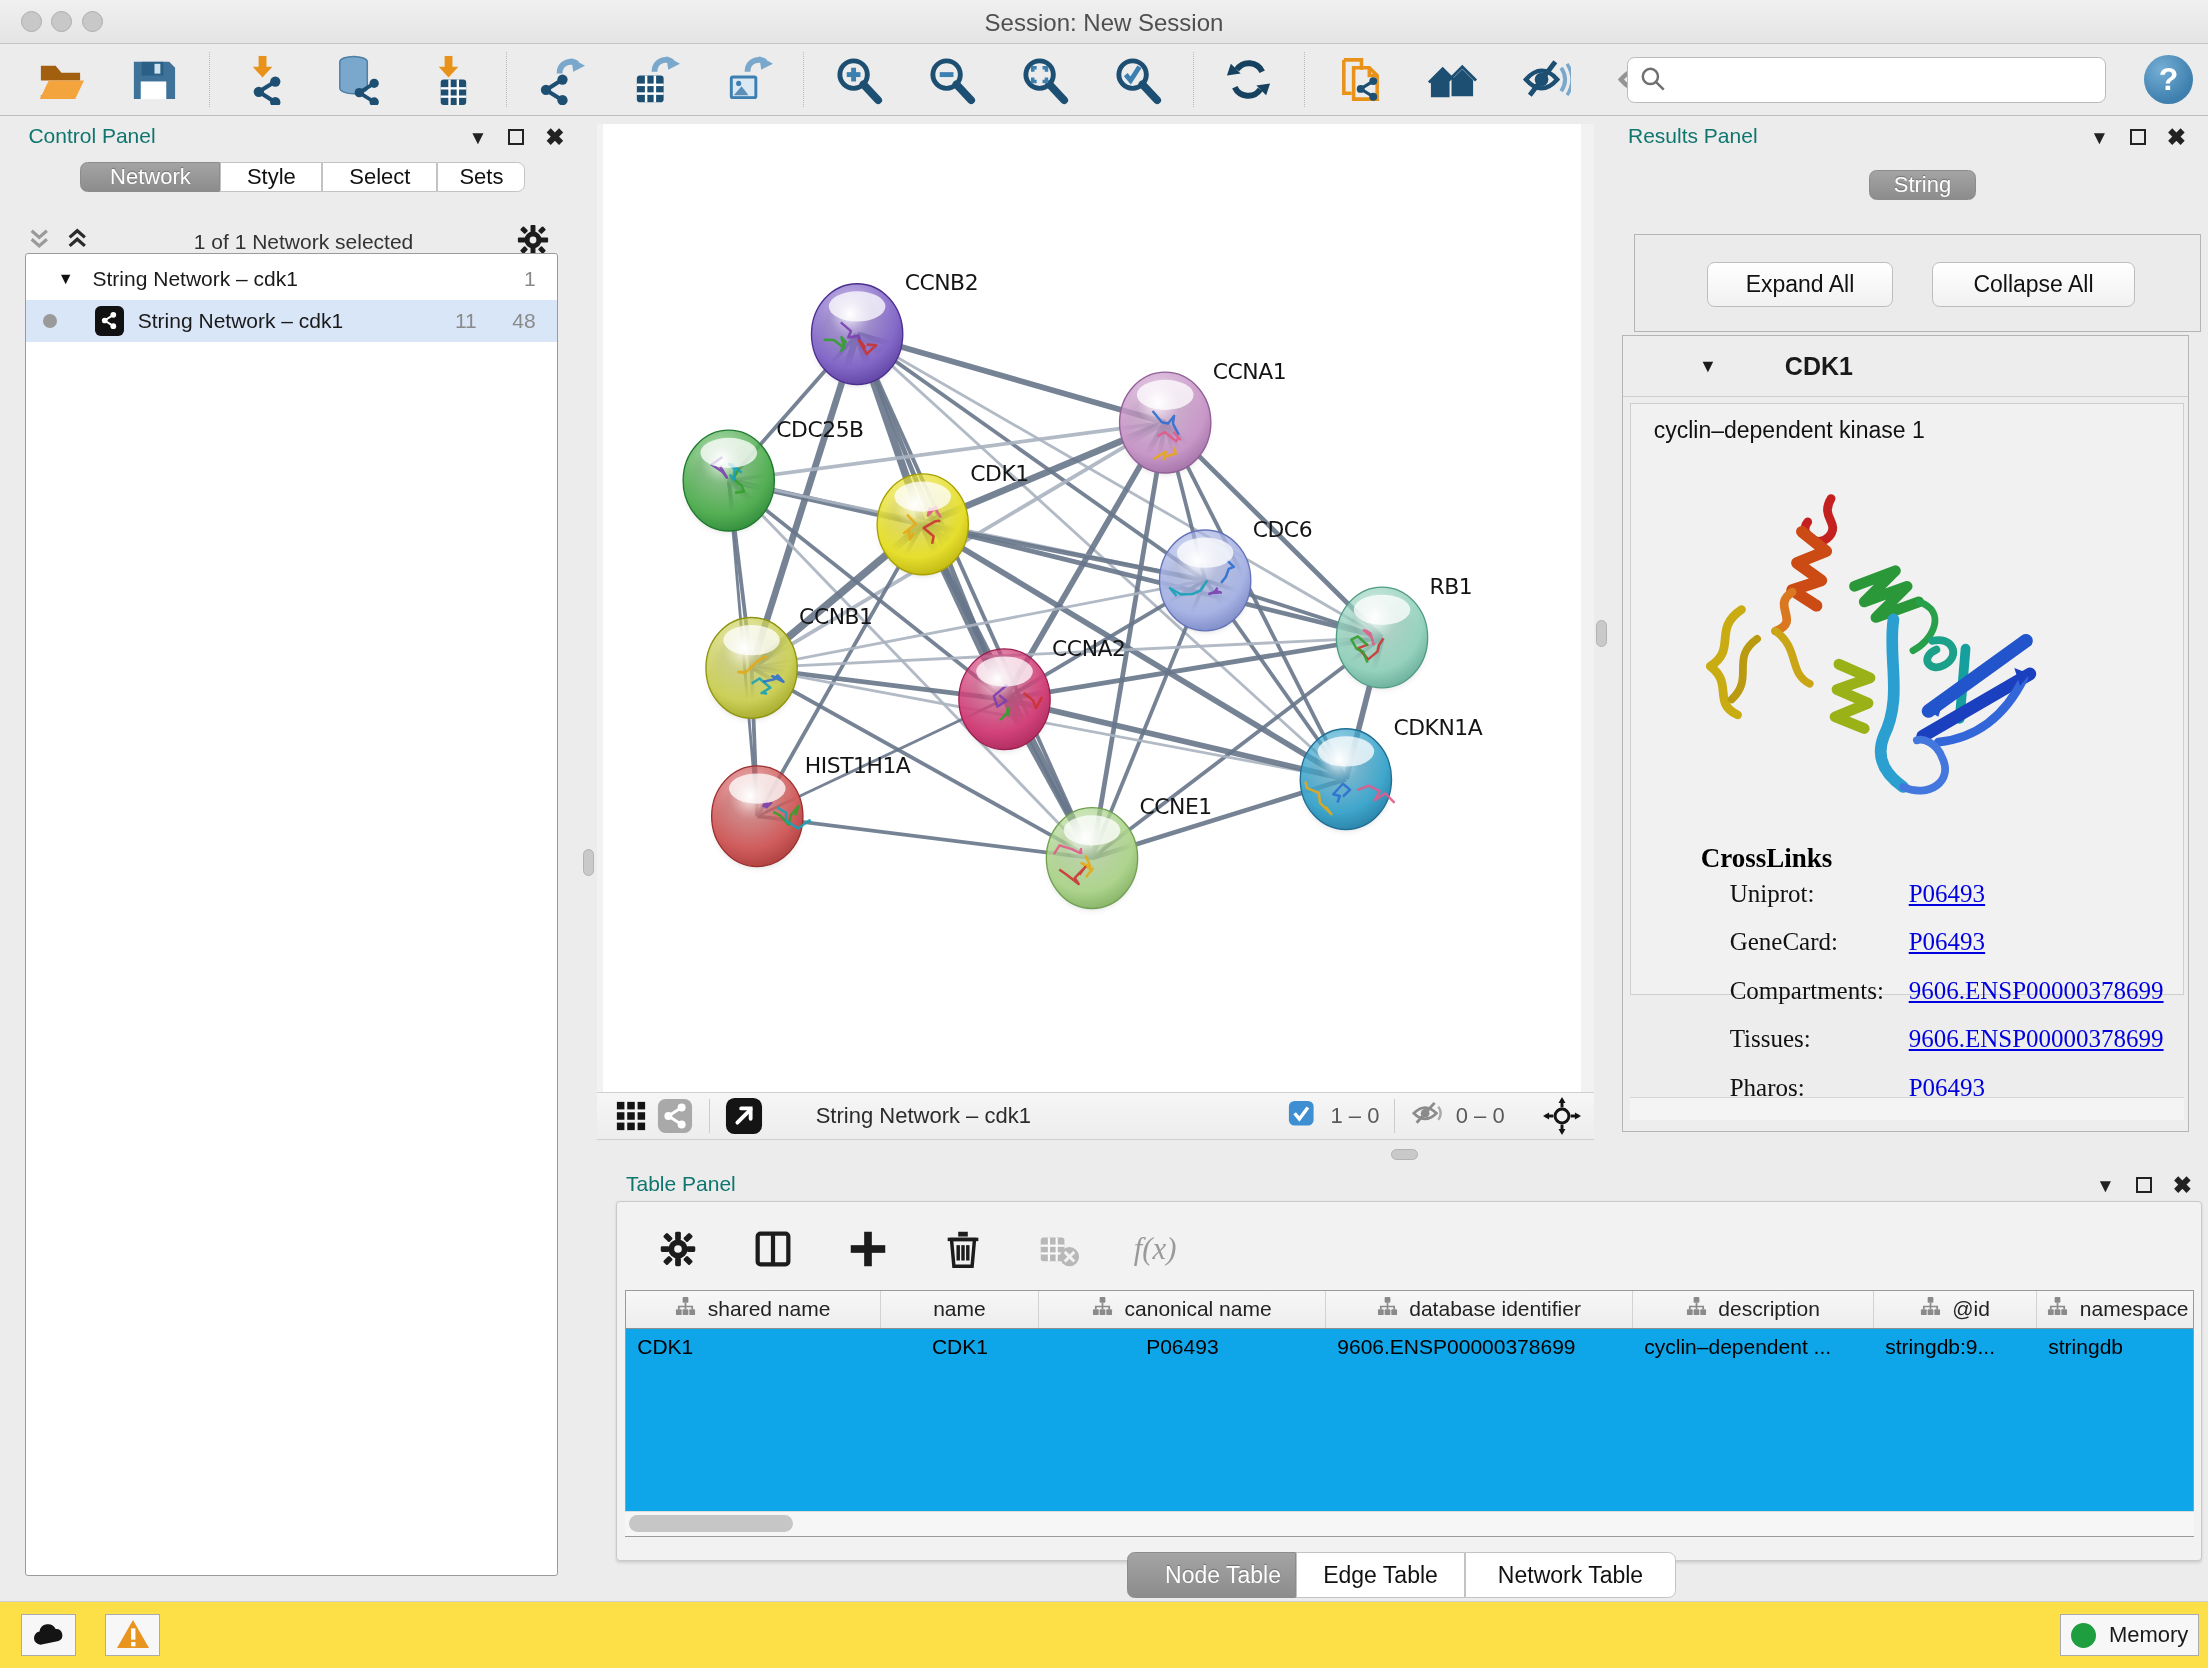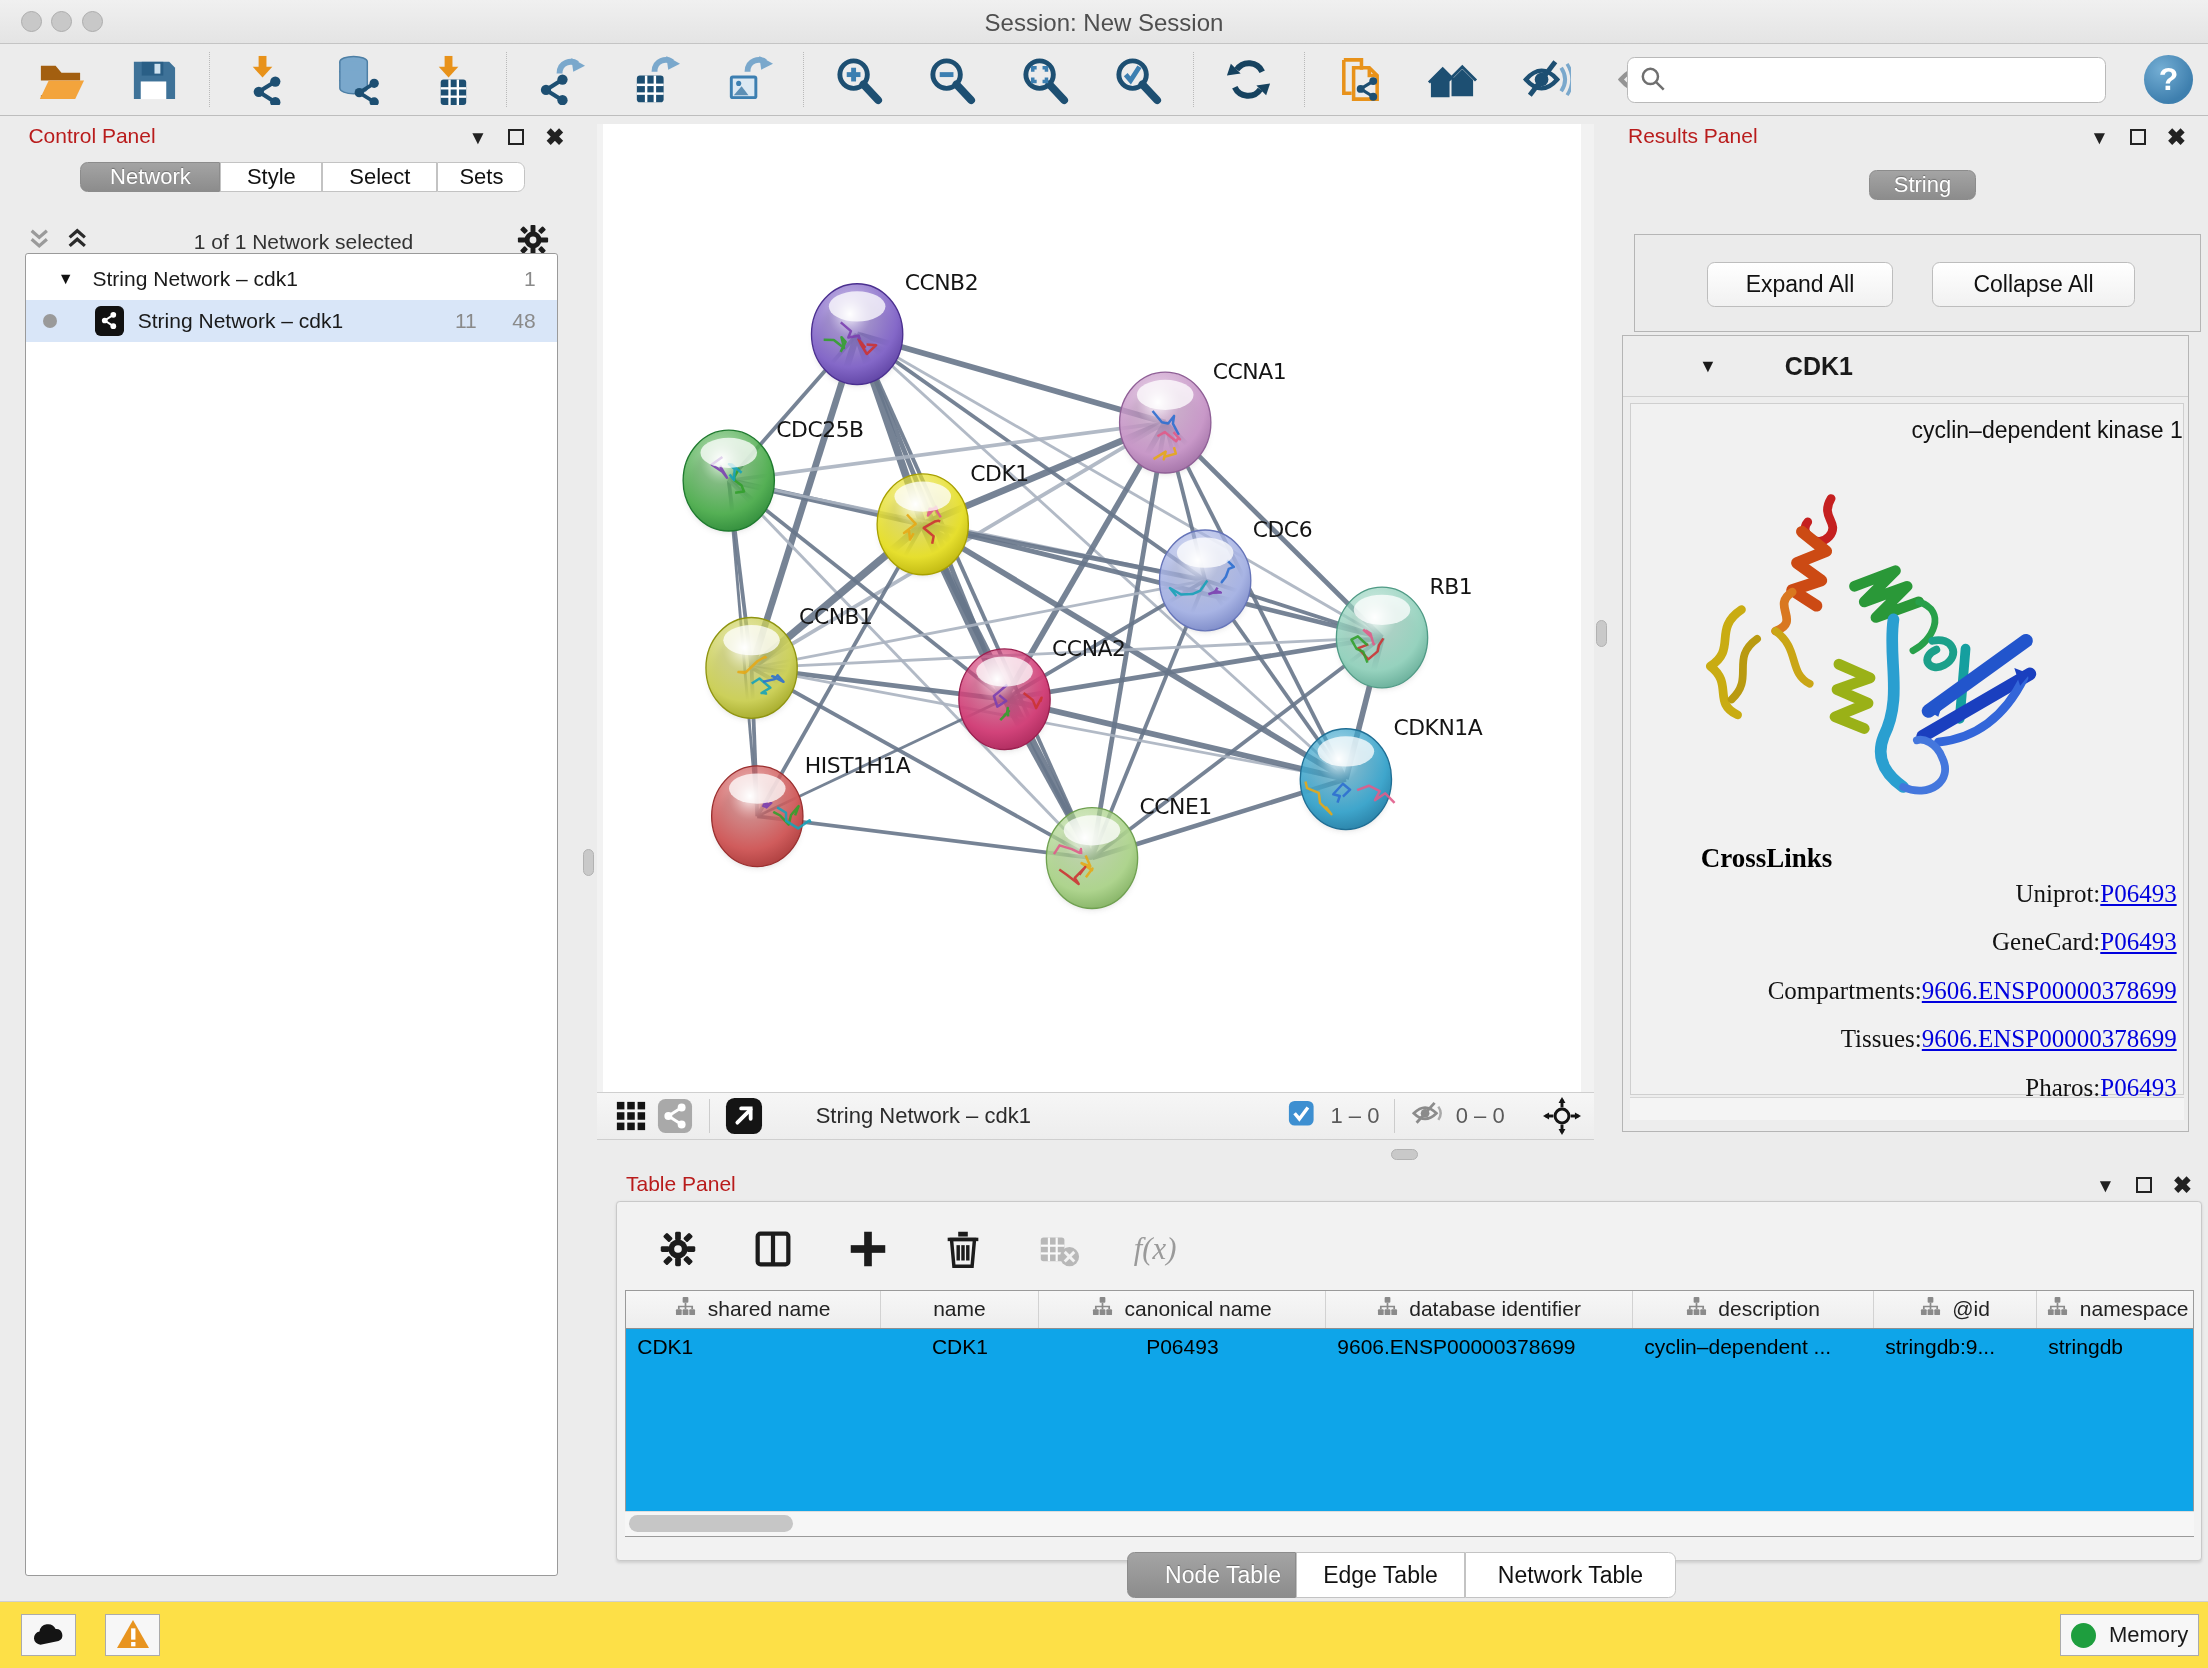--- a/index.html
+++ b/index.html
@@ -36,21 +36,21 @@
     display:flex; align-items:center; padding-left:11.4px;
   }
   .searchbox input { border:none; outline:none; font-size:21px; width:409px; background:transparent;
     font-family:"Liberation Sans",sans-serif; }
   .help-btn {
     position:absolute; left:2144px; top:11.4px; width:49px; height:49px; border-radius:50%;
     background:radial-gradient(circle at 35% 30%, #74aed4, #3e7fae 70%);
     color:#fff; font-size:32px; font-weight:bold; text-align:center; line-height:48px; cursor:pointer;
   }
   
-  .panel-header-row { position:absolute; height:30px; font-size:21px; color:#b91c1c; }
+  .panel-header-row { position:absolute; height:30px; font-size:21px; color:#0f766e; }
   .panel-controls { position:absolute; display:flex; gap:21px; align-items:center; }
   .pc-ico { font-size:19px; color:#222; cursor:pointer; line-height:1; }
   .pc-box { width:16px; height:16px; border:2.4px solid #222; display:inline-block; }
   .pc-x { font-weight:bold; font-size:23px; }
   .tabbtn {
     height:30px; border:1px solid #c3c3c3; background:#fff; color:#111;
     font-size:22px; display:flex; align-items:center; justify-content:center; cursor:pointer;
   }
   .tabbtn.sel {
     background:linear-gradient(#a4a4a4,#8c8c8c); color:#fff; border-color:#8c8c8c;
@@ -90,22 +90,22 @@
   #rp-buttonbox { position:absolute; left:15px; top:110px; width:567px; height:98px;
     background:#ebebeb; border:1.9px solid #b5b5b5;margin-left:12px; }
   .rp-btn { position:absolute; top:27px; height:45px; background:linear-gradient(#ffffff,#f1f1f1);
     border:1px solid #bdbdbd; border-radius:7.6px; font-size:23px; display:flex; align-items:center;
     justify-content:center; cursor:pointer; color:#111; }
   #rp-section { position:absolute; left:15px; top:211px; width:567px; height:797px;
     background:#ededed; border:1.9px solid #b5b5b5; }
   #rp-sec-header { height:61px; display:flex; align-items:center; border-bottom:1px solid #cfcfcf; }
   #rp-sec-caret { margin-left:76px; font-size:18px; }
   #rp-gene { margin-left:68px; font-size:25px; font-weight:bold; }
-  #rp-content { position:absolute; left:6.7px; top:67px; width:554px; height:692px;
-    background:#f1f1f1; border:1px solid #cfcfcf;text-align:right; }
+  #rp-content { position:absolute; left:6.7px; top:67px; width:554px; height:592px;
+    background:#f1f1f1; border:1px solid #cfcfcf; }
   #rp-desc { padding:13.3px 0 9.5px 23px; font-size:23px; color:#111; }
   #rp-protein { position:absolute; left:52px; top:88px; }
   .xl-title { position:absolute; left:70px; top:439px; font-family:"Liberation Serif",serif;
     font-weight:bold; font-size:27px; color:#000; }
   .xl-row { position:absolute; left:99px; width:447px; height:36px; font-family:"Liberation Serif",serif;
     font-size:25px; }
   .xl-label { display:inline-block; width:179px; color:#111; }
   .xl-link { color:#0000de; text-decoration:underline; cursor:pointer; }
   #rp-hsb { position:absolute; left:6.7px; top:761px; width:554px; height:23px; background:#f4f4f4;
     border-top:1px solid #d5d5d5; }

